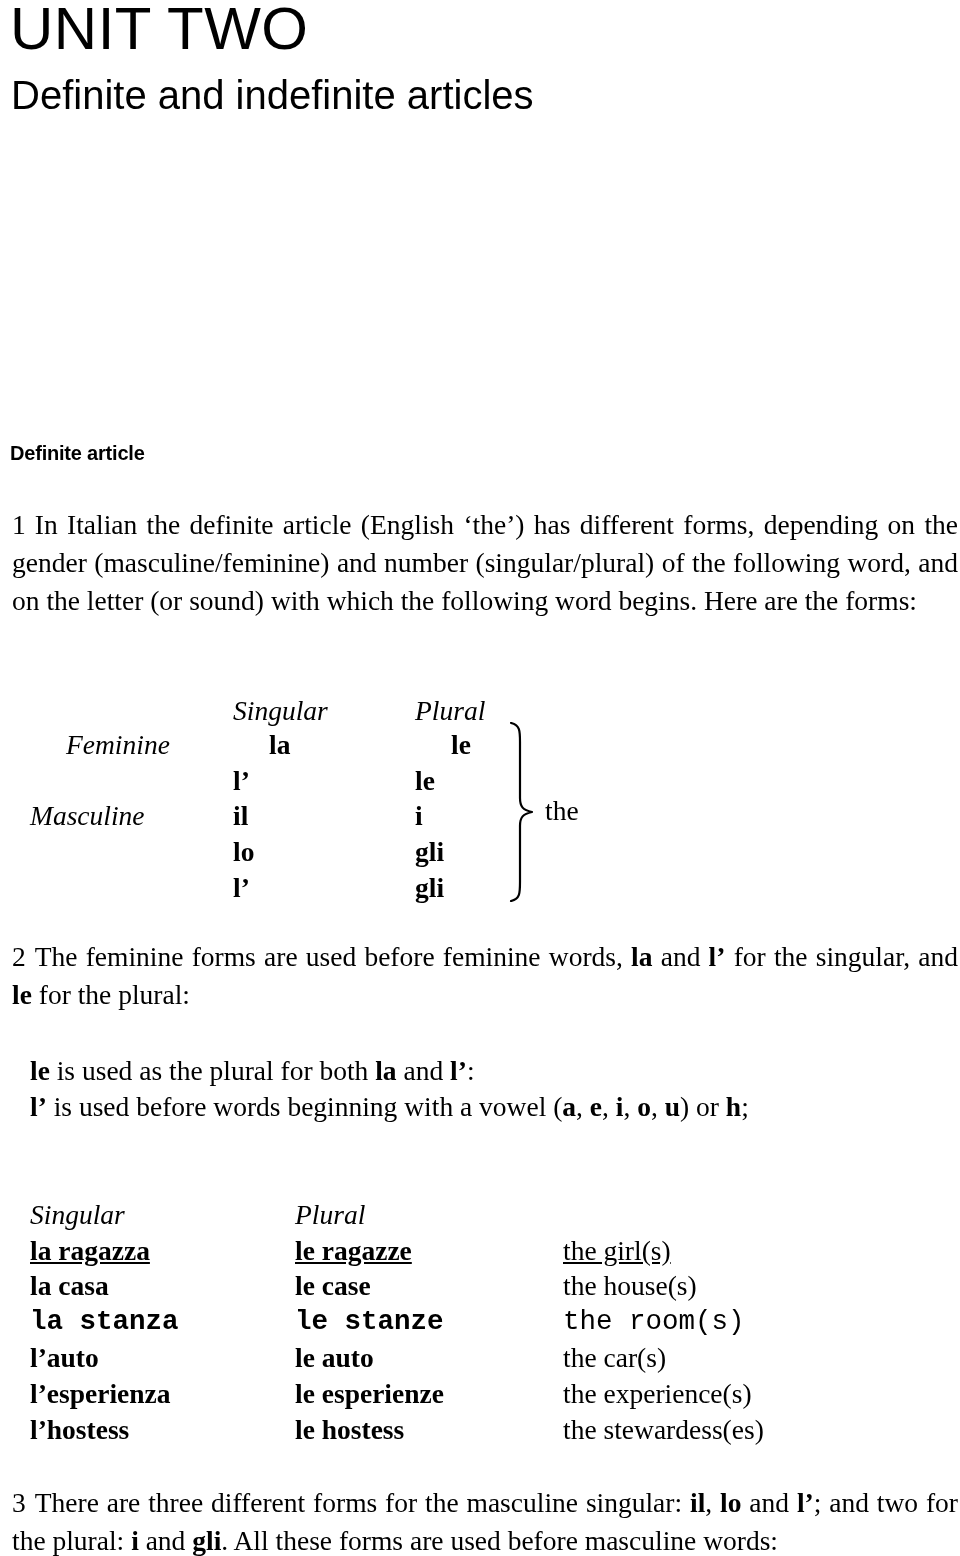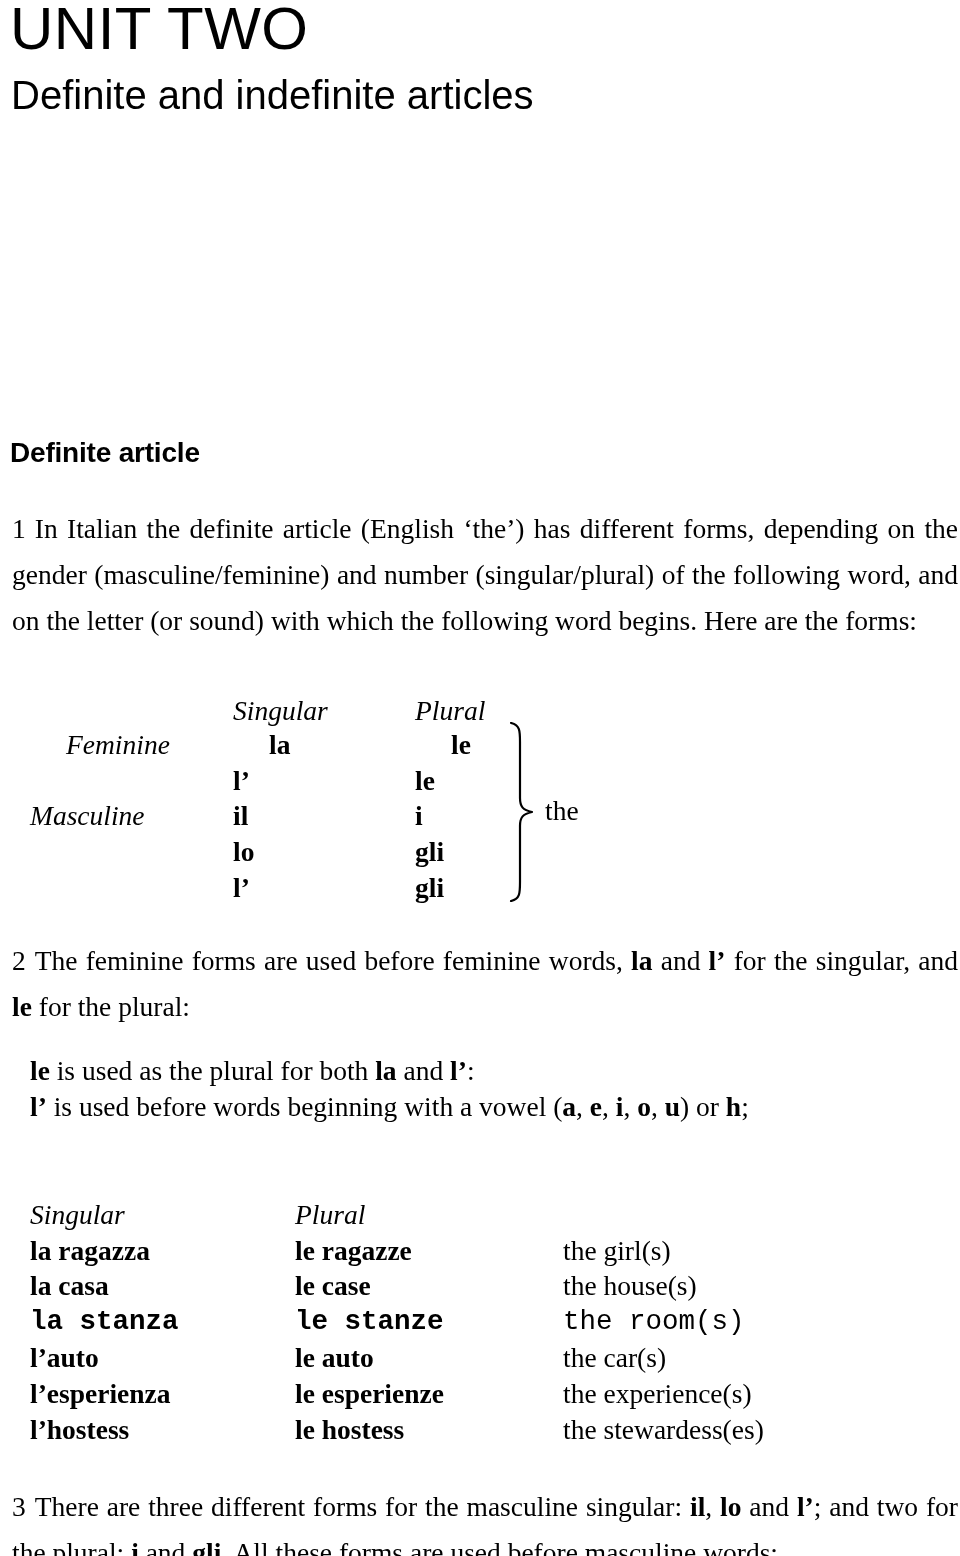--- a/index.html
+++ b/index.html
@@ -47,32 +47,32 @@
     line-height: 50px;
     white-space: nowrap;
   }
 
   
   .section-heading {
     position: absolute;
     left: 10px;
     top: 437px;
     font-family: "Liberation Sans", "DejaVu Sans", sans-serif;
-    font-size: 28px;
+    font-size: 20px;
     font-weight: 700;
     letter-spacing: -0.2px;
     line-height: 32px;
     white-space: nowrap;
   }
 
   
   .para {
     position: absolute;
     font-size: 27.5px;
-    line-height: 46px;
+    line-height: 38px;
     text-align: justify;
     text-justify: inter-word;
     hyphens: manual;
   }
   .para .num {
     padding-right: 9px;
   }
 
   #para-1 { left: 12px; top: 506px; width: 946px; }
   #para-2 { left: 12px; top: 938px; width: 946px; }
@@ -145,21 +145,21 @@
     position: absolute;
     font-size: 27.5px;
     line-height: 34px;
     white-space: nowrap;
   }
   .examples .c-sing { left: 30px;  }
   .examples .c-plur { left: 295px; }
   .examples .c-eng  { left: 563px; }
 
   .e0 { top: 0px;   }
-  .e1 { top: 36px;  }
+  .e1 { top: 36px; text-decoration: underline;  }
   .e2 { top: 71px;  }
   .e3 { top: 107px; font-family: Liberation Mono, monospace; }
   .e4 { top: 143px; }
   .e5 { top: 179px; }
   .e6 { top: 215px; }
 </style>
 </head>
 <body>
 
 <div class="page">

